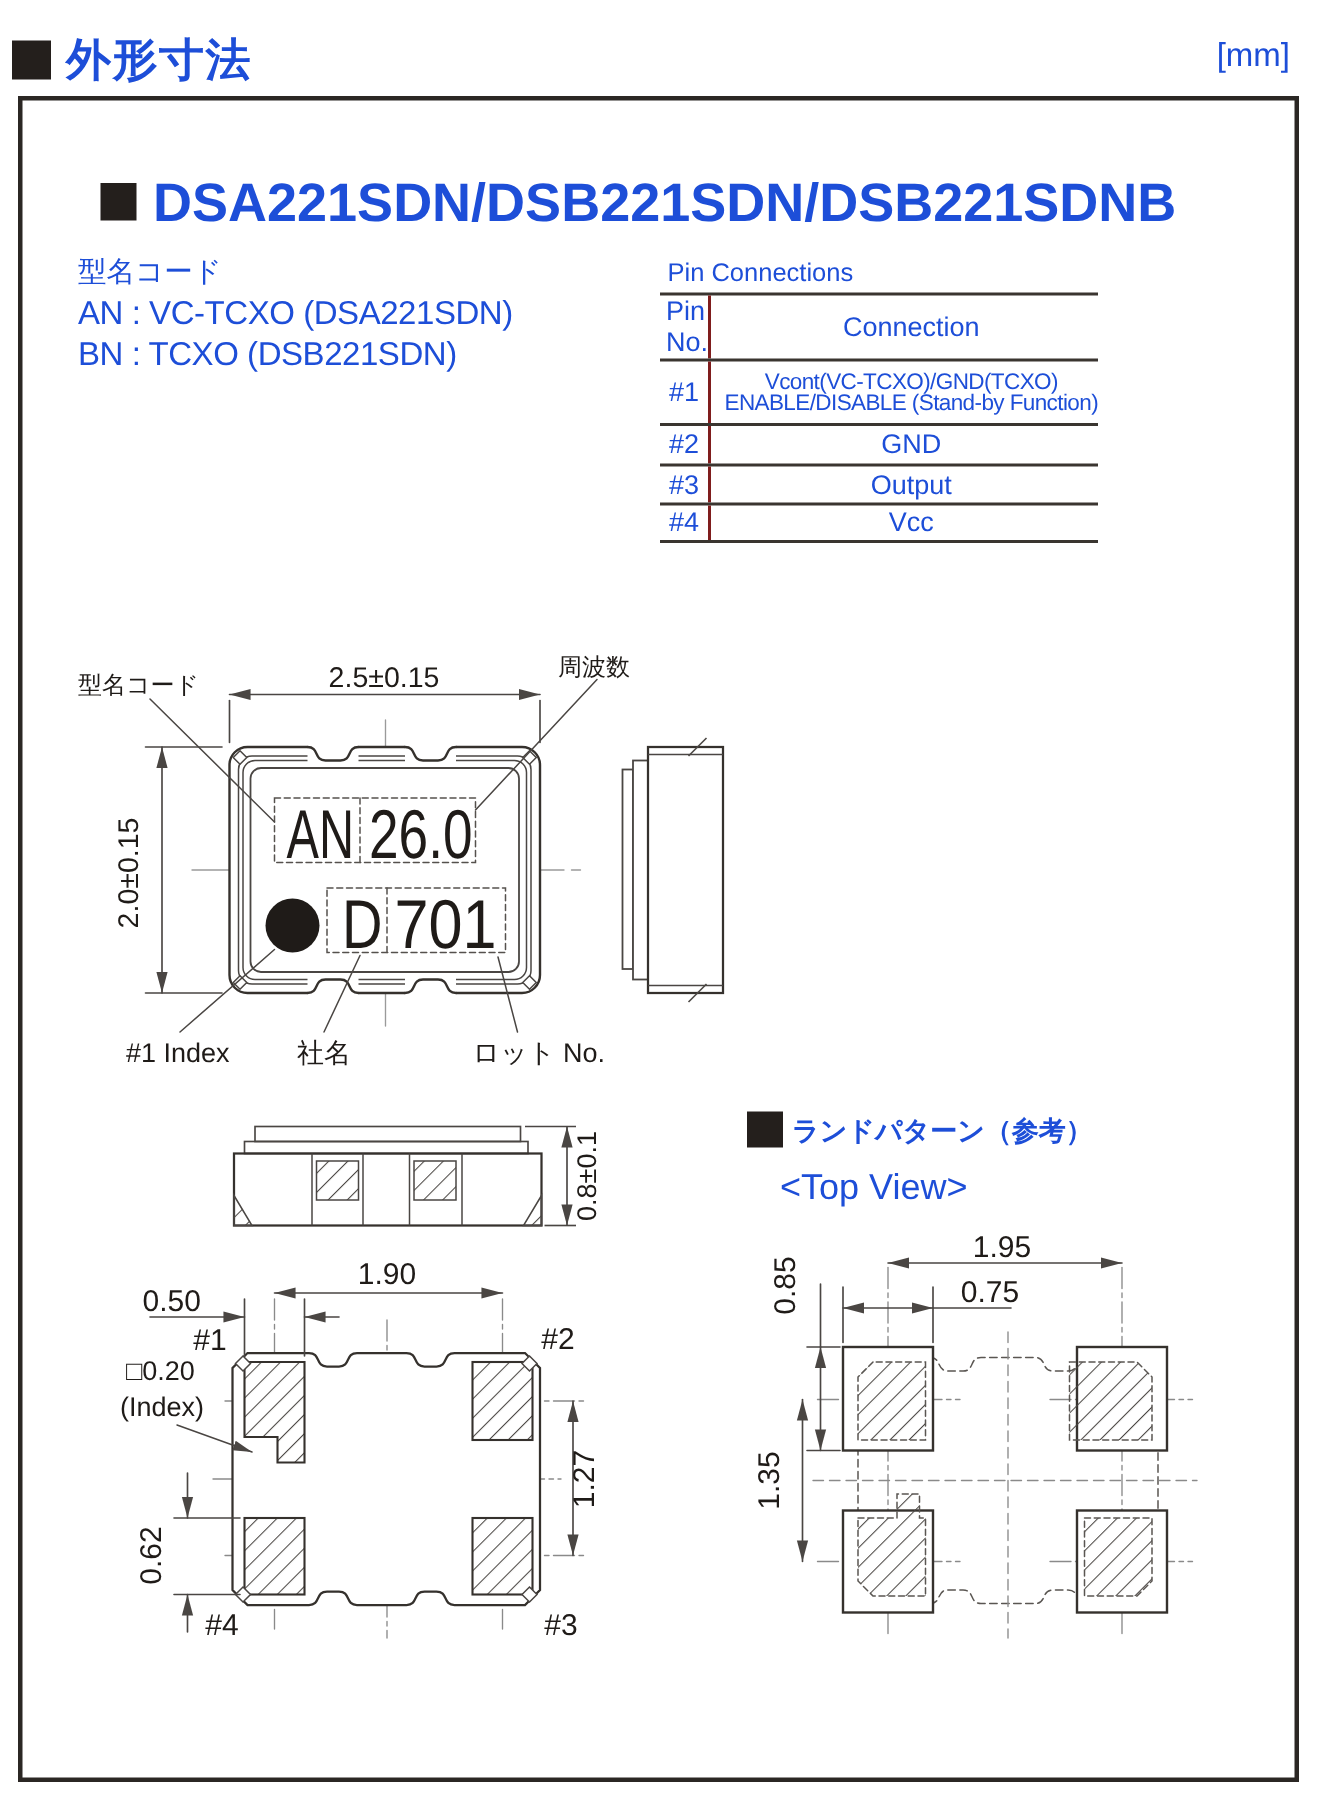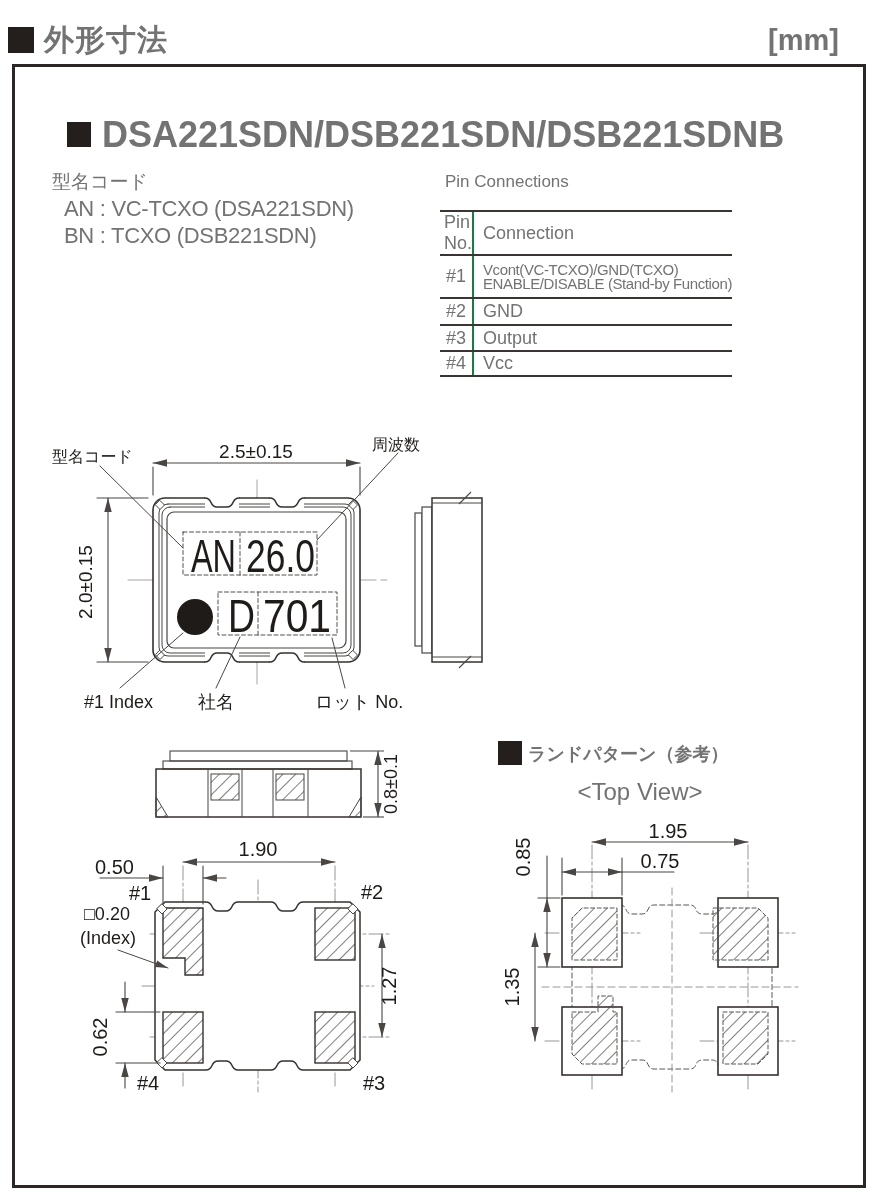--- a/index.html
+++ b/index.html
@@ -1,43 +1,43 @@
 <!DOCTYPE html>
 <html><head>
 <meta charset="utf-8">
 <style>
   html,body{margin:0;padding:0;background:#fff;}
   #page{position:relative;width:879px;height:1200px;background:#fff;overflow:hidden;
-        font-family:"Liberation Sans","DejaVu Sans",sans-serif;color:#737373;}
+        font-family:"Liberation Sans","DejaVu Sans",sans-serif;color:#1d4ed8;}
   .abs{position:absolute;}
   .sq{display:inline-block;background:#241f1c;vertical-align:middle;}
   #hdr-title{left:8px;top:20px;font-weight:bold;font-size:30px;letter-spacing:1px;}
   #hdr-title .sq{width:26px;height:26px;margin-right:10px;margin-top:-4px;}
-  #hdr-unit{right:40px;top:24px;font-weight:bold;font-size:29px;}
+  #hdr-unit{right:19px;top:24px;font-weight:normal;font-size:22px;}
   #frame{left:12px;top:64px;width:848px;height:1118px;border:3px solid #2b2724;}
   #prod-title{left:55px;top:114px;font-weight:bold;font-size:36px;letter-spacing:0px;white-space:nowrap;padding-left:12px;}
   #prod-title .sq{width:24px;height:25px;margin-right:11px;margin-top:-6px;}
   #model-block{left:52px;top:168px;line-height:27px;}
   #model-heading{font-size:19px;}
-  .model-line{font-size:22px;letter-spacing:-0.3px;white-space:nowrap;margin-left:12px;}
+  .model-line{font-size:22px;letter-spacing:-0.3px;white-space:nowrap;}
   .model-line.cond{font-size:20px;letter-spacing:-0.6px;}
   
   #pin-block{left:440px;top:172px;width:290px;}
-  #pin-title{font-size:17px;margin-bottom:18px;padding-left:5px;}
+  #pin-title{font-size:17px;margin-bottom:3px;padding-left:5px;}
   #pin-table{border-collapse:collapse;width:288px;}
   #pin-table td{border-bottom:2px solid #3a3530;padding:0;vertical-align:middle;}
   #pin-table tr td:first-child{text-align:center;font-size:18px;width:57px;}
-  #pin-table tr td:last-child{border-left:2px solid #15803d;padding-left:9px;}
+  #pin-table tr td:last-child{border-left:2px solid #7f1d1d;padding-left:9px;text-align:center;}
   #pin-table .hdr td{border-top:2px solid #3a3530;font-size:18px;height:24px;}
   #pin-table .hdr td:first-child{text-align:left;padding-left:4px;margin-top:24px;}
   .conn{font-size:18px;}
   .conn-sm{font-size:15px;letter-spacing:-0.4px;line-height:14px;white-space:nowrap;}
   #land-title{left:498px;top:742px;font-weight:bold;font-size:18px;white-space:nowrap;}
   #land-title .sq{width:24px;height:24px;margin-right:6px;margin-top:-5px;}
-  #land-subtitle{left:520px;top:778px;width:240px;text-align:center;font-size:24px;}
+  #land-subtitle{left:520px;top:778px;width:240px;text-align:left;font-size:24px;}
   svg text{fill:#1f1b18;}
 </style>
 </head>
 <body>
 
 <div id="page">
 
   <div class="abs" id="hdr-title"><span class="sq"></span><span>外形寸法</span></div>
   <div class="abs" id="hdr-unit">[mm]</div>
 

